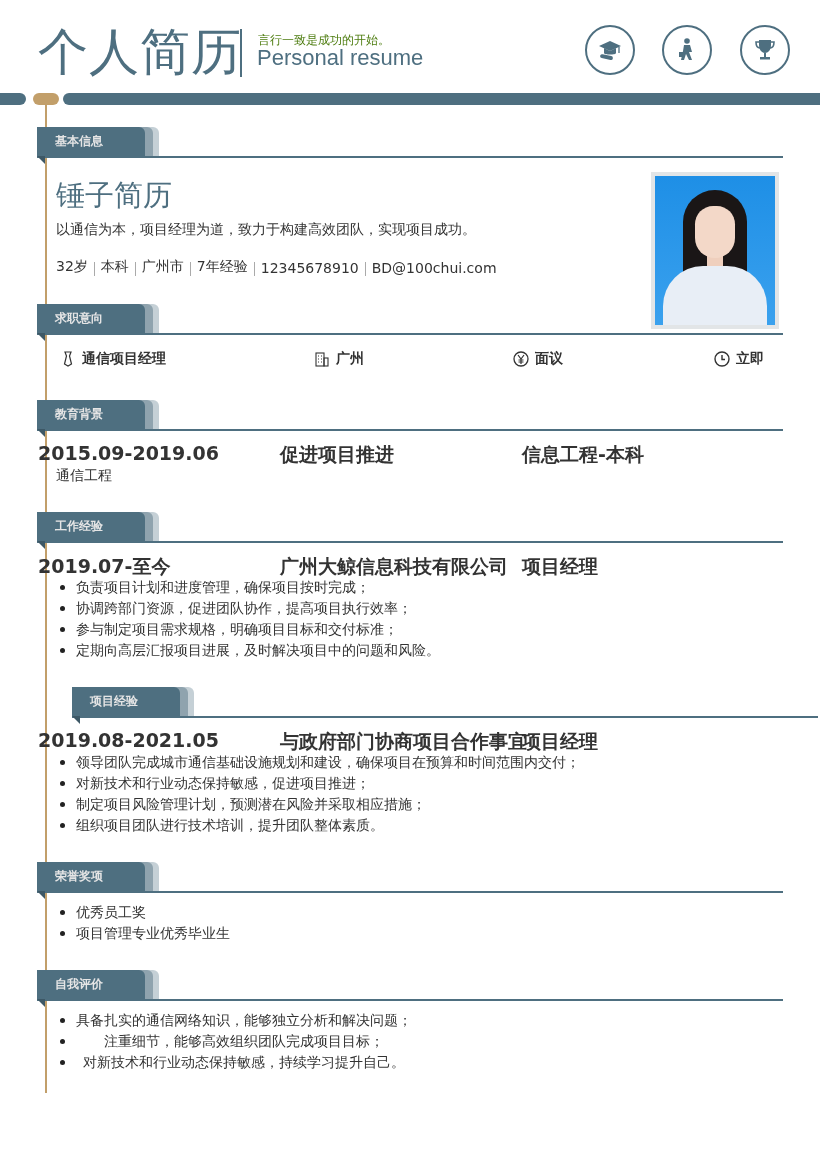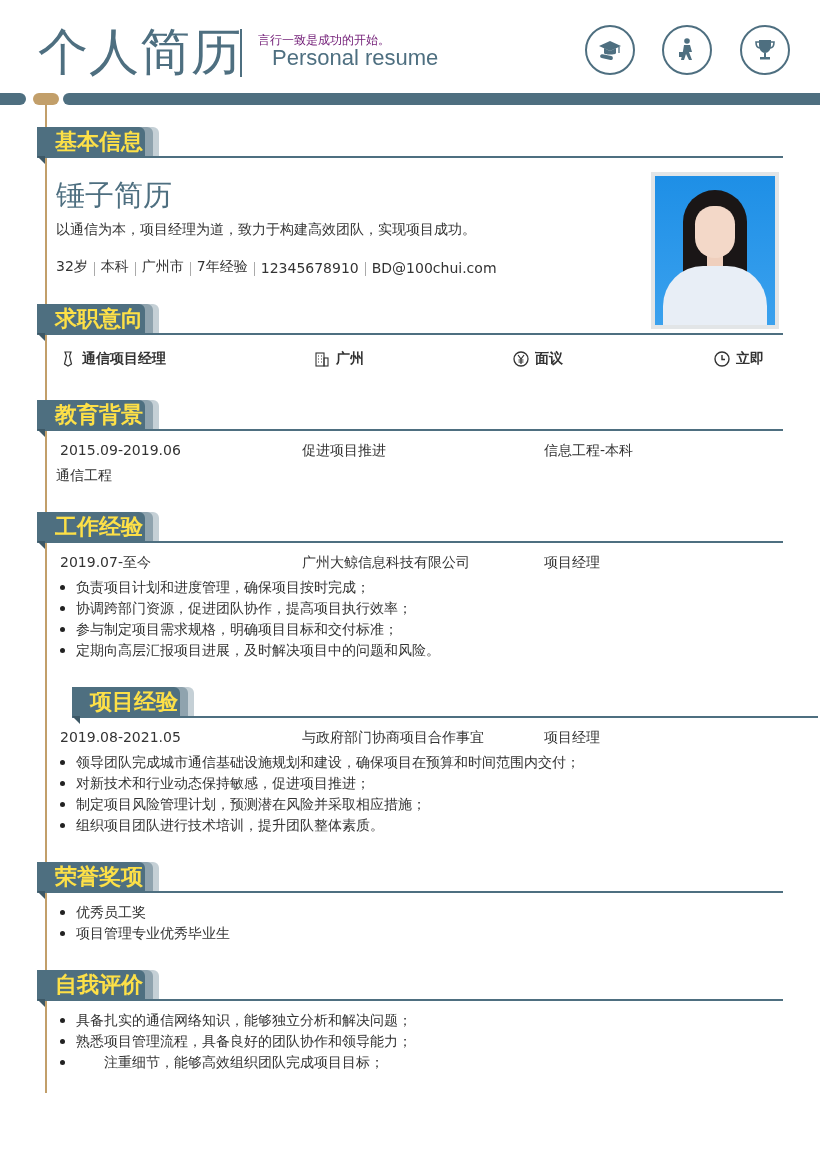--- a/index.html
+++ b/index.html
@@ -1,55 +1,55 @@
 <!DOCTYPE html>
 <html><head>
 <meta charset="utf-8">
 <style>
   * { margin:0; padding:0; box-sizing:border-box; }
   html, body { width:820px; height:1160px; background:#ffffff; overflow:hidden; }
   body { position:relative; font-family:"DejaVu Sans","Liberation Sans",sans-serif; color:#333333; }
 
   .title-cn { position:absolute; left:38px; top:22px; font-size:50px; color:#4e6f80; letter-spacing:1px; line-height:60px; }
   .title-divider { position:absolute; left:240px; top:29px; width:2px; height:48px; background:#4e6f80; }
-  .title-motto { position:absolute; left:258px; top:32px; font-size:12px; color:#701a75; }
-  .title-en { position:absolute; left:272px; top:45px; font-size:22px; color:#4e6f80; font-family:"Liberation Sans",sans-serif; }
+  .title-motto { position:absolute; left:258px; top:32px; font-size:12px; color:#4d7c0f; }
+  .title-en { position:absolute; left:257px; top:45px; font-size:22px; color:#4e6f80; font-family:"Liberation Sans",sans-serif; }
 
   .top-icon { position:absolute; top:25px; width:50px; height:50px; border:2px solid #4e6f80; border-radius:50%; display:flex; align-items:center; justify-content:center; }
   .top-icon svg { width:28px; height:28px; }
 
   .bar-left { position:absolute; left:0; top:93px; width:26px; height:12px; background:#4e6f80; border-radius:0 6px 6px 0; }
   .bar-gold { position:absolute; left:33px; top:93px; width:26px; height:12px; background:#c29f6a; border-radius:6px; }
   .bar-main { position:absolute; left:63px; top:93px; width:757px; height:12px; background:#4e6f80; border-radius:6px 0 0 6px; }
   .gold-line { position:absolute; left:45px; top:105px; width:2px; height:988px; background:#c29f6a; }
 
   .sec-head { position:absolute; left:37px; width:746px; height:32px; }
   .sec-head .tab-shadow2 { position:absolute; left:0; top:0; width:122px; height:29px; background:#c5d0d6; border-radius:0 6px 0 0; }
   .sec-head .tab-shadow1 { position:absolute; left:0; top:0; width:116px; height:29px; background:#8fa3ae; border-radius:0 6px 0 0; }
-  .sec-head .tab { position:absolute; left:0; top:0; width:108px; height:29px; background:#4e6f80; border-radius:0 6px 0 0; color:#fde047; font-size:22px; font-weight:bold; line-height:29px; padding-left:18px; }
+  .sec-head .tab { position:absolute; left:0; top:0; width:108px; height:29px; background:#4e6f80; border-radius:0 6px 0 0; color:#e5e5e5; font-size:12px; font-weight:bold; line-height:29px; padding-left:18px; }
   .sec-head .fold { position:absolute; left:0; top:29px; width:0; height:0; border-top:8px solid #3d5866; border-left:8px solid transparent; }
   .sec-head .rule { position:absolute; left:0; top:29px; width:746px; height:2px; background:#4e6f80; }
 
   .name { position:absolute; left:56px; top:176px; font-size:29px; color:#4e6f80; }
   .slogan { position:absolute; left:56px; top:221px; font-size:14px; color:#333; }
   .info-line { position:absolute; left:56px; top:258px; font-size:14px; color:#333; display:flex; align-items:flex-end; }
   .info-line .sep { display:inline-block; width:1px; height:14px; background:#aaa; margin:0 6px; }
 
   .photo-frame { position:absolute; left:651px; top:172px; width:128px; height:157px; background:#e2e5e7; padding:4px; }
   .photo { width:100%; height:100%; background:linear-gradient(180deg,#1e8fe6 0%,#3aa1ee 100%); position:relative; overflow:hidden; }
   .photo .hair { position:absolute; left:28px; top:14px; width:64px; height:106px; background:#1a1616; border-radius:32px 32px 10px 10px; }
   .photo .face { position:absolute; left:40px; top:30px; width:40px; height:52px; background:#f3d8c8; border-radius:20px 20px 22px 22px; }
   .photo .neck { position:absolute; left:52px; top:76px; width:16px; height:18px; background:#efcfbd; }
   .photo .shirt { position:absolute; left:8px; top:90px; width:104px; height:70px; background:#e8eef6; border-radius:40px 40px 0 0; }
 
   .intent-row { position:absolute; top:350px; left:56px; width:720px; height:20px; font-size:14px; }
   .intent-item { position:absolute; display:flex; align-items:center; gap:6px;font-weight:bold; }
   .intent-item svg { width:16px; height:16px; }
 
-  .row3 { position:absolute; left:60px; width:720px; font-size:14px; font-weight:normal; color:#333; height:20px; }
+  .row3 { position:absolute; left:38px; width:720px; font-size:19px; font-weight:bold; color:#333; height:20px; }
   .row3 span { position:absolute; top:0; }
   .row3 .c1 { left:0; } .row3 .c2 { left:242px; } .row3 .c3 { left:484px; }
   .plain { position:absolute; left:56px; font-size:14px; color:#333; }
 
   ul.bullets { position:absolute; left:56px; list-style:none; font-size:14px; color:#333; }
   ul.bullets li { position:relative; padding-left:20px; height:21px; line-height:21px; }
   ul.bullets li::before { content:""; position:absolute; left:4px; top:8px; width:5px; height:5px; border-radius:50%; background:#222; }
 </style>
 </head>
 <body>
@@ -223,15 +223,15 @@
 
 <div class="sec-head" style="top:970px;">
   <div class="rule"></div>
     <div class="tab-shadow2"></div>
     <div class="tab-shadow1"></div>
   <div class="tab">自我评价</div>
     <div class="fold"></div>
 </div>
 <ul class="bullets" style="top:1010px;text-align:center;">
   <li>具备扎实的通信网络知识，能够独立分析和解决问题；</li>
-  <li>熟悉项目管理流程，具备良好的团队协作和领导能力；</li>
   <li>注重细节，能够高效组织团队完成项目目标；</li>
+  <li>对新技术和行业动态保持敏感，持续学习提升自己。</li>
 </ul>
 
 </body></html>

